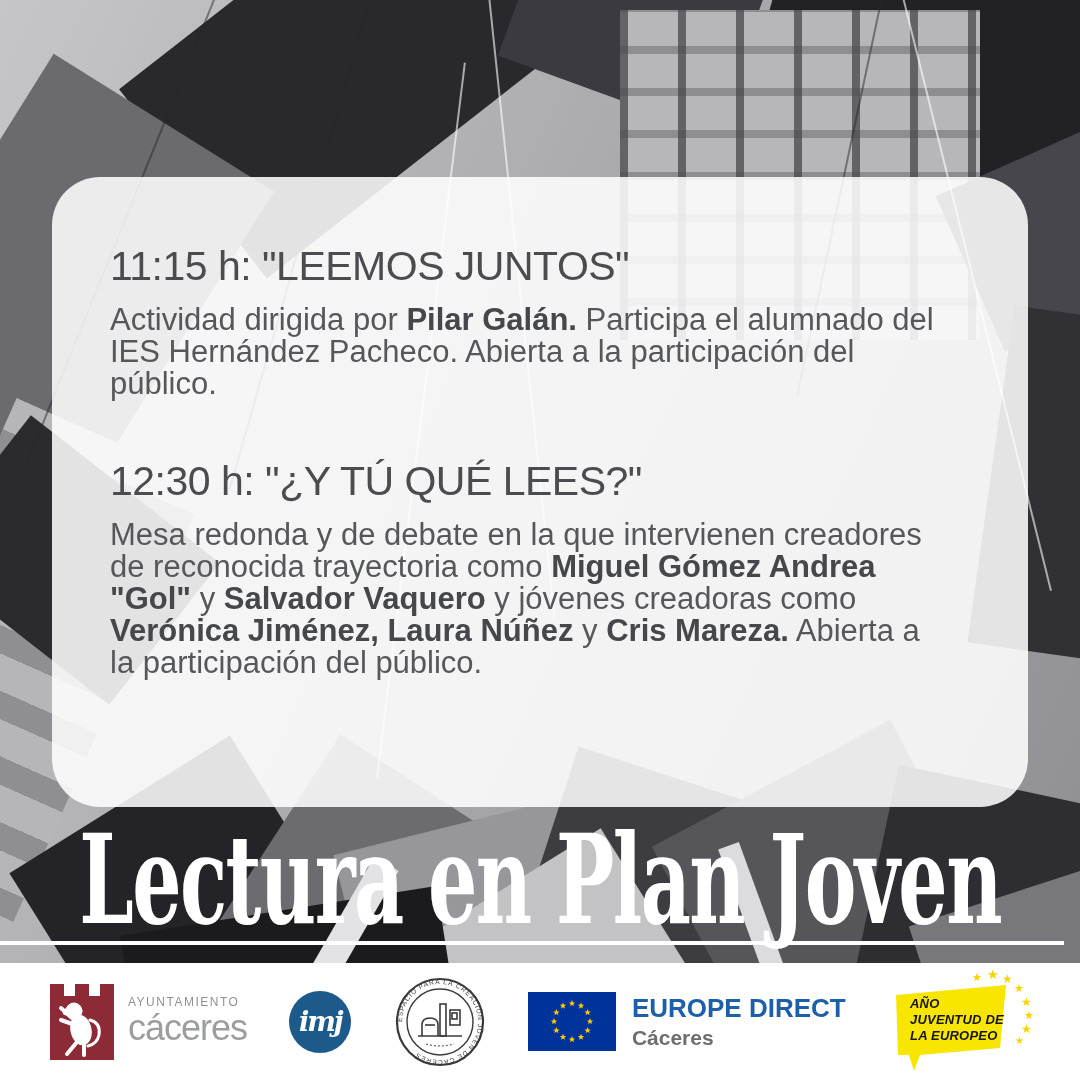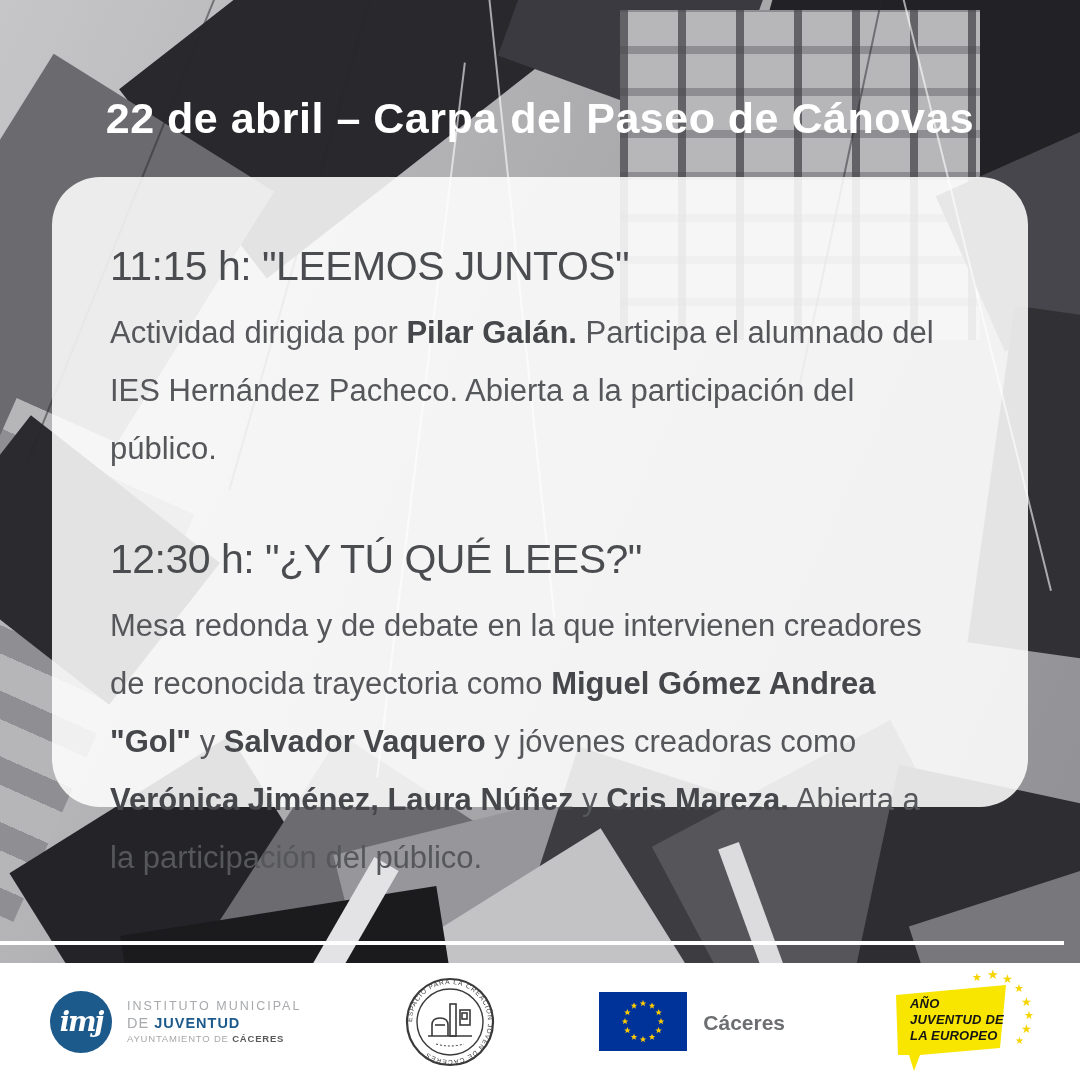--- a/index.html
+++ b/index.html
@@ -16,21 +16,21 @@
   .bk.line-d{background:rgba(40,40,44,.5);}
   .bk.line-l{background:rgba(255,255,255,.6);}
   
   .header{position:absolute;top:94px;left:0;width:100%;text-align:center;
     color:#fff;font-weight:800;font-size:43px;letter-spacing:.5px;}
   
   .card{position:absolute;left:52px;top:177px;width:976px;height:630px;
     background:rgba(255,255,255,.87);border-radius:48px;box-sizing:border-box;
     padding:66px 50px 0 58px;}
   .ev-head{font-size:41px;color:#4b4c50;letter-spacing:-.5px;margin:0 0 14px 0;font-weight:400;}
-  .ev-desc{font-size:31px;line-height:58px;color:#56575b;width:832px;font-weight:400;}
+  .ev-desc{font-size:31px;line-height:32px;color:#56575b;width:832px;font-weight:400;}
   .ev-desc .seg-bold{font-weight:700;color:#46474b;}
   .ev2{margin-top:58px;}
   
   .main-title{position:absolute;left:0;top:836px;width:100%;height:106px;
     display:flex;justify-content:center;align-items:flex-end;}
   .main-title span{display:inline-block;white-space:nowrap;color:#fff;
     font-family:"DejaVu Serif",serif;font-weight:700;font-size:97px;line-height:1;
     letter-spacing:-2px;transform:scale(.8,1.28);transform-origin:50% 100%;}
   .underline{position:absolute;left:0;top:941px;width:1064px;height:4px;background:#fff;}
   
@@ -90,45 +90,61 @@
       <div class="bk" style="background: rgb(227, 227, 229); left: 320px; top: 850px; width: 28px; height: 210px; transform: rotate(30deg);"></div>
       <div class="bk" style="background: rgb(220, 220, 222); left: 750px; top: 840px; width: 22px; height: 190px; transform: rotate(-20deg);"></div>
       <div class="bk line-d" style="left: 300px; top: -20px; width: 2px; height: 520px; transform: rotate(16deg);"></div>
       <div class="bk line-l" style="left: 520px; top: -20px; width: 2px; height: 640px; transform: rotate(-6deg);"></div>
       <div class="bk line-d" style="left: 840px; top: -20px; width: 2px; height: 420px; transform: rotate(12deg);"></div>
       <div class="bk line-l" style="left: 975px; top: -20px; width: 2px; height: 620px; transform: rotate(-14deg);"></div>
       <div class="bk line-l" style="left: 420px; top: 60px; width: 2px; height: 720px; transform: rotate(7deg);"></div>
       <div class="bk line-d" style="left: 120px; top: -20px; width: 2px; height: 500px; transform: rotate(22deg);"></div>
     </div>
 
-  <div class="header">22 de abril – Carpa del Paseo de Cánovas</div>
 
   <div class="card">
     <div class="ev">
       <div class="ev-head">11:15 h: "LEEMOS JUNTOS"</div>
       <div class="ev-desc"><span>Actividad dirigida  por </span><span class="seg-bold">Pilar Galán.</span><span> Participa el alumnado del IES Hernández Pacheco. Abierta a la participación del público.</span></div>
     </div>
     <div class="ev ev2">
       <div class="ev-head">12:30 h: "¿Y TÚ QUÉ LEES?"</div>
       <div class="ev-desc"><span>Mesa redonda y de debate en la que intervienen creadores de reconocida trayectoria como </span><span class="seg-bold">Miguel Gómez Andrea "Gol"</span><span> y </span><span class="seg-bold">Salvador Vaquero</span><span> y jóvenes creadoras como </span><span class="seg-bold">Verónica Jiménez,</span><span> </span><span class="seg-bold">Laura Núñez</span><span> y </span><span class="seg-bold">Cris Mareza.</span><span> Abierta a la participación del público.</span></div>
     </div>
   </div>
 
+  <div class="main-title">
+    <span>Lectura en Plan Joven</span>
+  </div>
   <div class="underline"></div>
 
   <div class="footer">
 
+    <div class="lg ayto">
+      <svg width="64" height="76" viewBox="0 0 64 76">
+        <path d="M0,0 H14 V12 H25 V0 H39 V12 H50 V0 H64 V76 H0 Z" fill="#8c2b35"></path>
+        <g fill="#fff" stroke="#fff" stroke-linecap="round">
+          <ellipse cx="31" cy="46" rx="10" ry="15" transform="rotate(-12 31 46)"></ellipse>
+          <circle cx="24" cy="27" r="8"></circle>
+          <rect x="13" y="25" width="9" height="6" rx="3"></rect>
+          <path d="M23,35 L11,24" stroke-width="4" fill="none"></path>
+          <path d="M25,41 L11,36" stroke-width="4" fill="none"></path>
+          <path d="M27,58 L17,70" stroke-width="4" fill="none"></path>
+          <path d="M34,60 L34,71" stroke-width="4" fill="none"></path>
+          <path d="M40,36 q11,3 9,15 q-2,9 -11,11" fill="none" stroke-width="3"></path>
+        </g>
+      </svg>
+      <div class="ayto-txt">
+        <div class="l1">AYUNTAMIENTO</div>
+        <div class="l2">cáceres</div>
+      </div>
+    </div>
 
     <div class="lg imj">
       <div class="imj-circle">imj</div>
-      <div class="imj-txt">
-        <div class="l1">INSTITUTO MUNICIPAL</div>
-        <div class="l2"><span>DE </span><b>JUVENTUD</b></div>
-        <div class="l3"><span>AYUNTAMIENTO DE </span><b>CÁCERES</b></div>
-      </div>
     </div>
 
     <div class="lg seal">
       <svg width="92" height="92" viewBox="0 0 92 92">
         <circle cx="46" cy="46" r="43" fill="none" stroke="#3a3a3a" stroke-width="2.2"></circle>
         <circle cx="46" cy="46" r="33" fill="none" stroke="#3a3a3a" stroke-width="1.4"></circle>
         <defs>
           <path id="ringPath" d="M46,46 m-38,0 a38,38 0 1,1 76,0 a38,38 0 1,1 -76,0"></path>
         </defs>
         <text font-size="6.6" fill="#3a3a3a" letter-spacing="1">
@@ -159,20 +175,21 @@
         <use href="#st" transform="translate(59.6,38.5)"></use>
         <use href="#st" transform="translate(53,45.1)"></use>
         <use href="#st" transform="translate(44,47.5)"></use>
         <use href="#st" transform="translate(35,45.1)"></use>
         <use href="#st" transform="translate(28.4,38.5)"></use>
         <use href="#st" transform="translate(26,29.5)"></use>
         <use href="#st" transform="translate(28.4,20.5)"></use>
         <use href="#st" transform="translate(35,13.9)"></use>
       </svg>
       <div class="ed-txt">
+        <div class="l1">EUROPE DIRECT</div>
         <div class="l2">Cáceres</div>
       </div>
     </div>
 
     <div class="yoy">
       <svg width="136" height="92" viewBox="0 0 136 92">
         <path d="M8,13 L118,3 L112,66 L32,73 L26,89 L21,73 L10,73 Z" fill="#f8e600"></path>
       </svg>
       <div class="yoy-txt">
         <div>AÑO</div>

